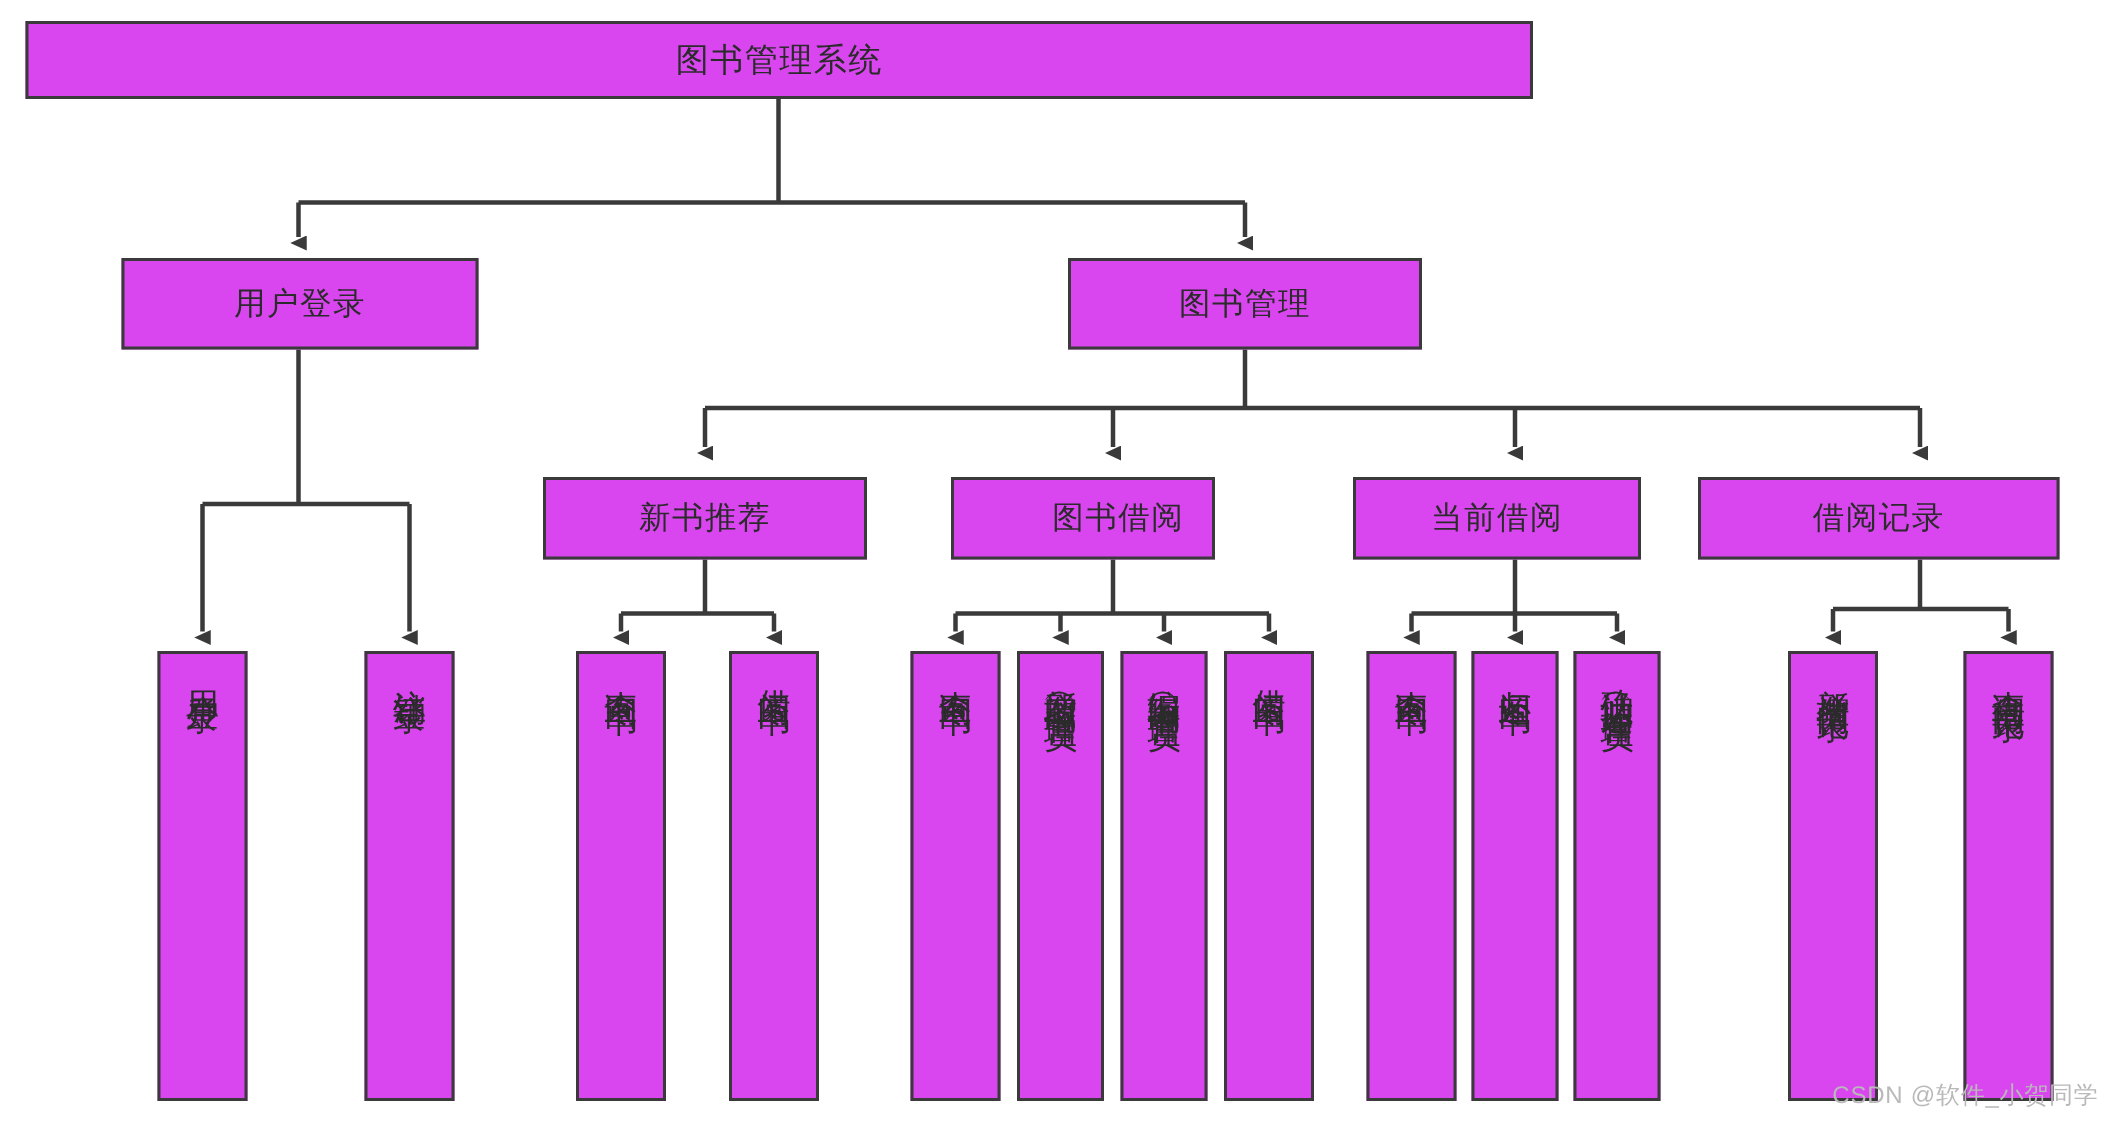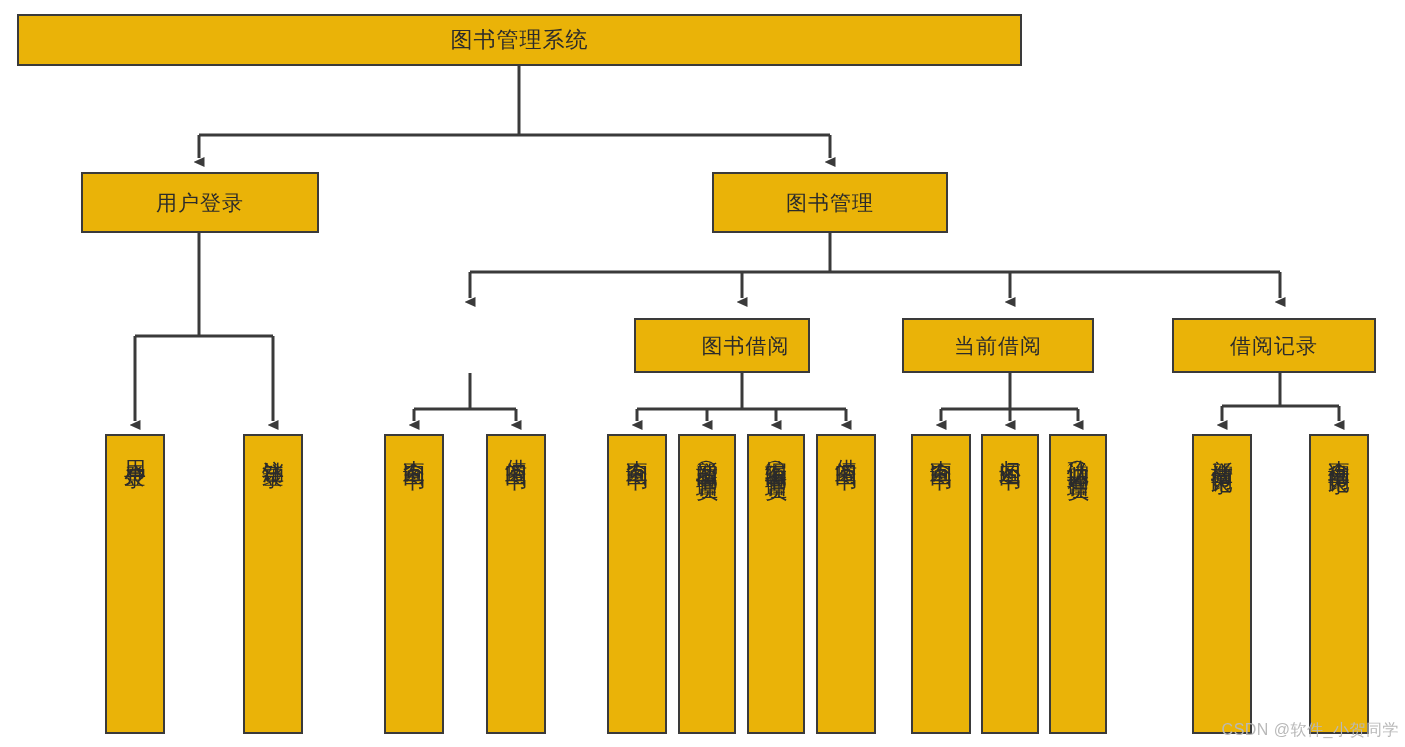--- a/index.html
+++ b/index.html
@@ -21,21 +21,21 @@
     left: 0;
     top: 0;
     width: 1405px;
     height: 747px;
     pointer-events: none;
   }
   .node {
     position: absolute;
     box-sizing: border-box;
     border: 2px solid #3a3a3a;
-    background: #eab308;
+    background: #d946ef;
     display: flex;
     align-items: center;
     justify-content: center;
     color: #2b2b2b;
   }
   .node .label {
     display: block;
     text-align: center;
     line-height: 1.12;
   }
@@ -133,30 +133,33 @@
   </div>
 
   <div class="node h" style="left:81px; top:172px; width:238px; height:61px;">
     <span class="label">用户登录</span>
   </div>
 
   <div class="node h" style="left:712px; top:172px; width:236px; height:61px;">
     <span class="label">图书管理</span>
   </div>
 
+  <div class="node h" style="left:362px; top:318px; width:216px; height:55px;">
+    <span class="label">新书推荐</span>
+  </div>
 
   <div class="node h" style="left:634px; top:318px; width:176px; height:55px;padding-left:47px;">
     <span class="label">图书借阅</span>
   </div>
 
   <div class="node h" style="left:902px; top:318px; width:192px; height:55px;">
     <span class="label">当前借阅</span>
   </div>
 
-  <div class="node h" style="left:1172px; top:318px; width:204px; height:55px;">
+  <div class="node h" style="left:1132px; top:318px; width:241px; height:55px;">
     <span class="label">借阅记录</span>
   </div>
 
   <div class="node v" style="left:105px; top:434px; width:60px; height:300px;">
     <span class="label">用户登录</span>
   </div>
 
   <div class="node v" style="left:243px; top:434px; width:60px; height:300px;">
     <span class="label">注销登录</span>
   </div>

